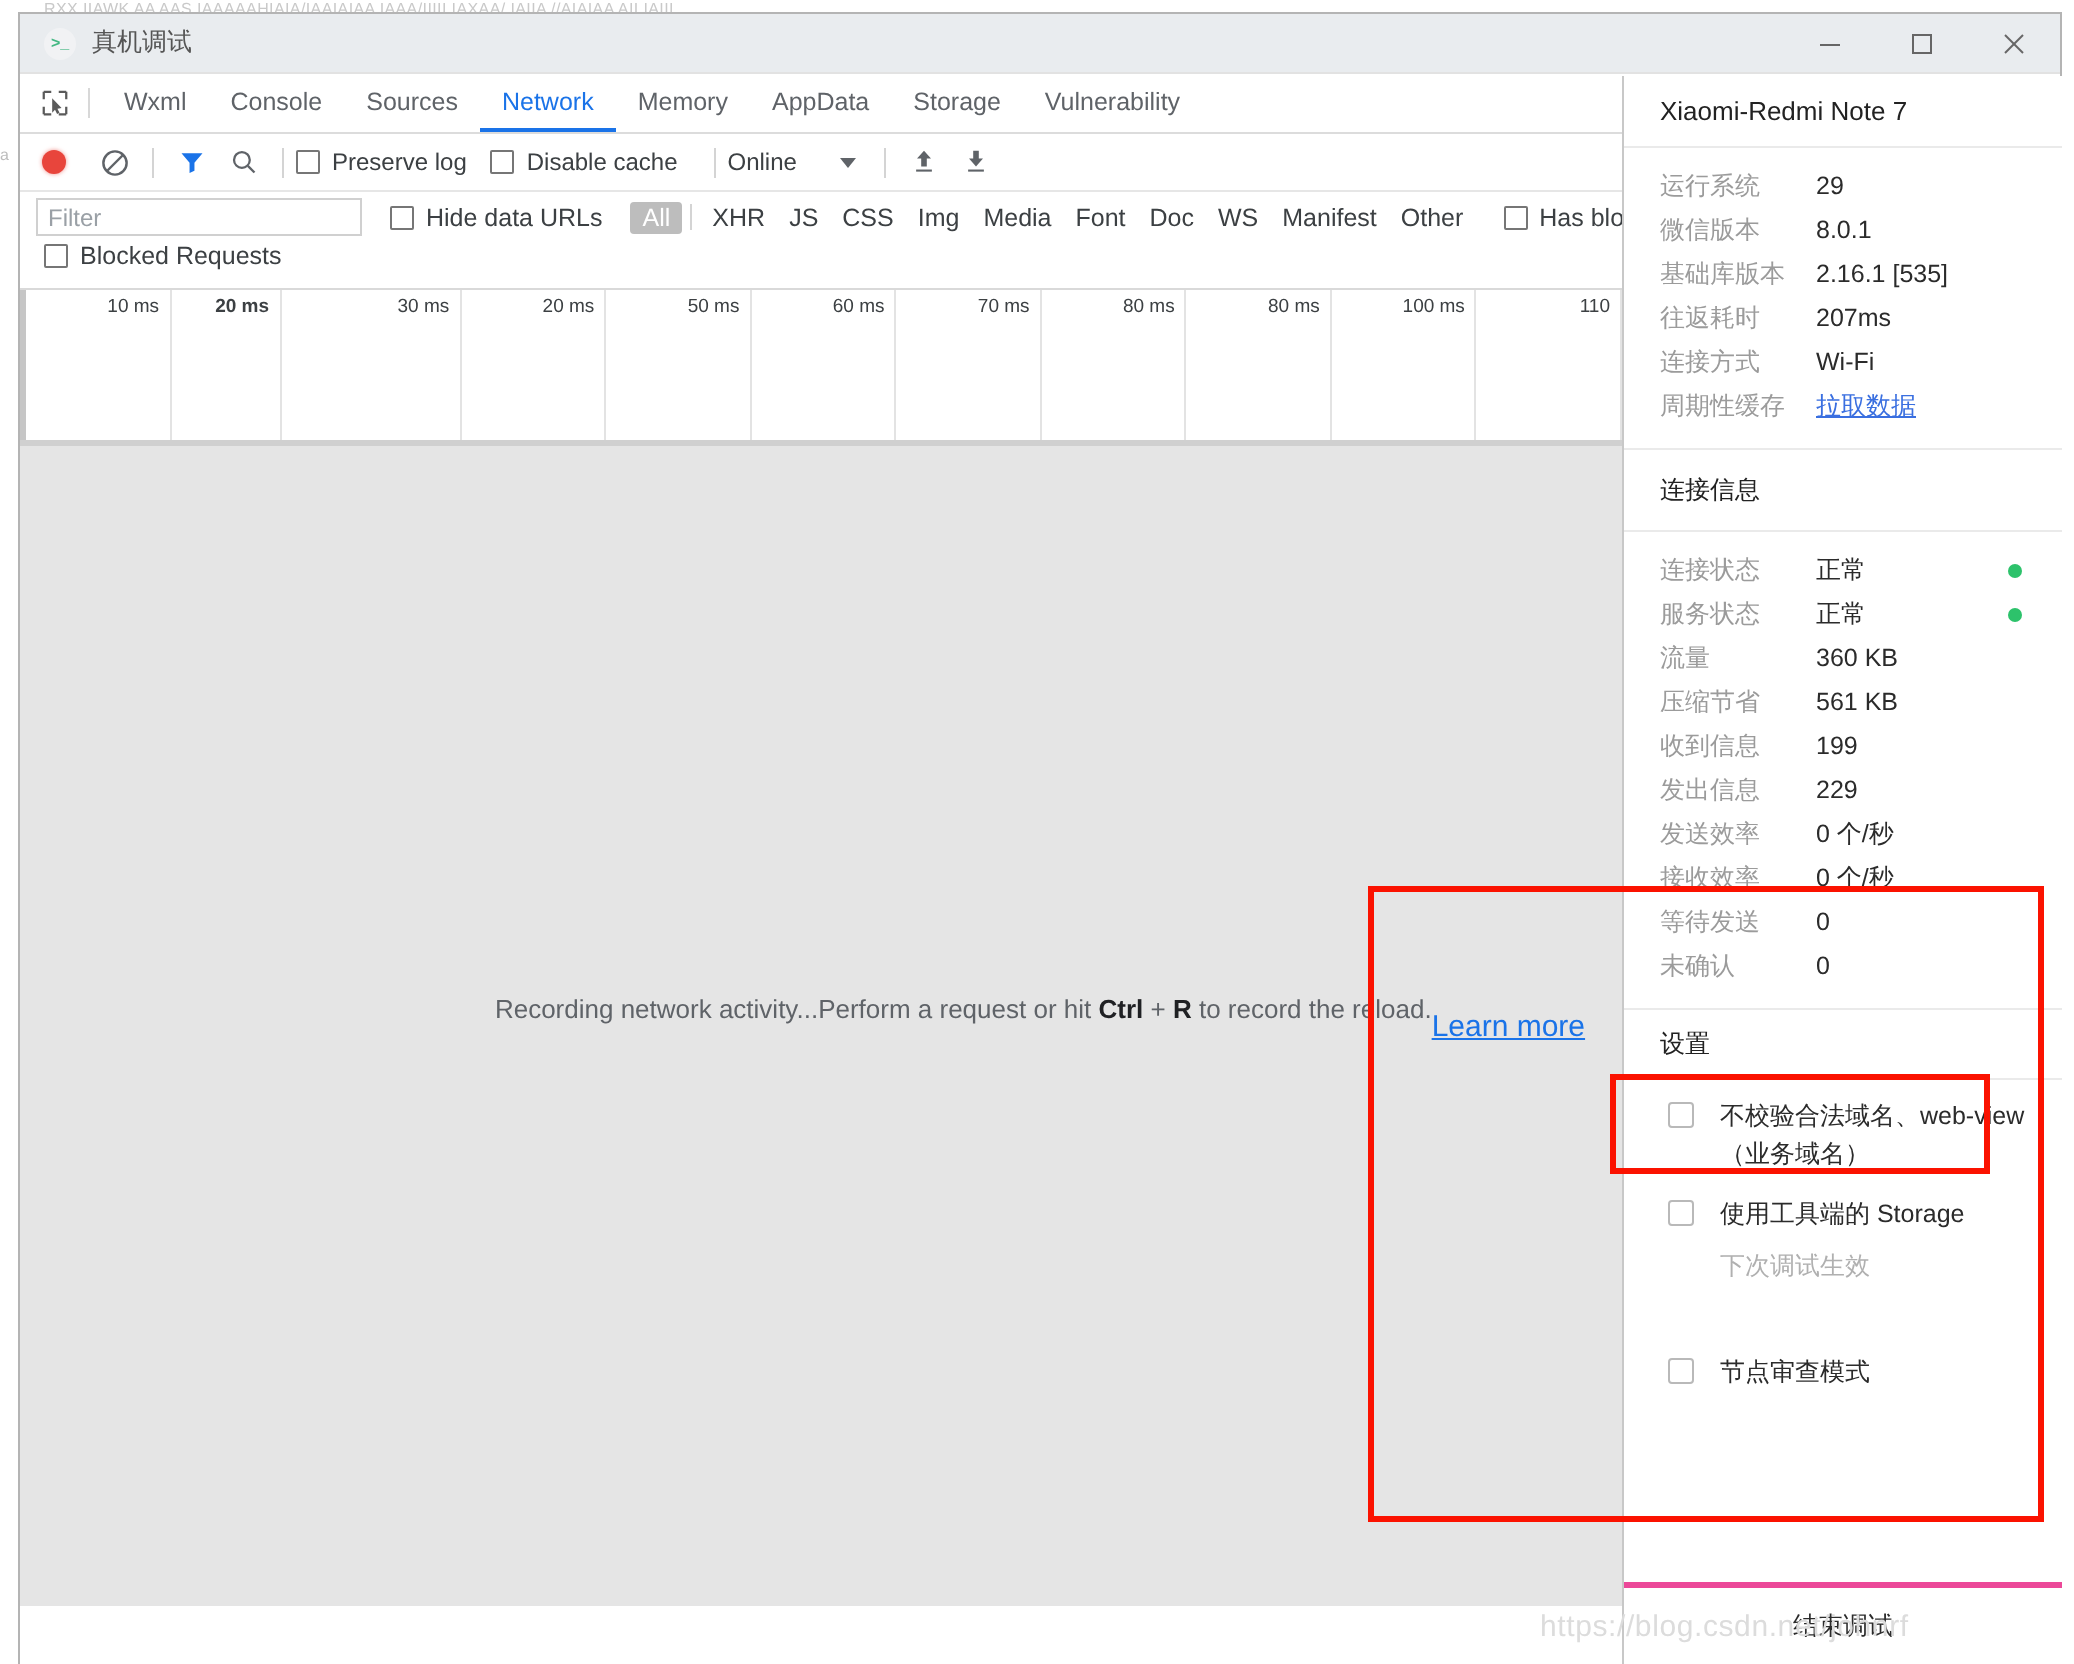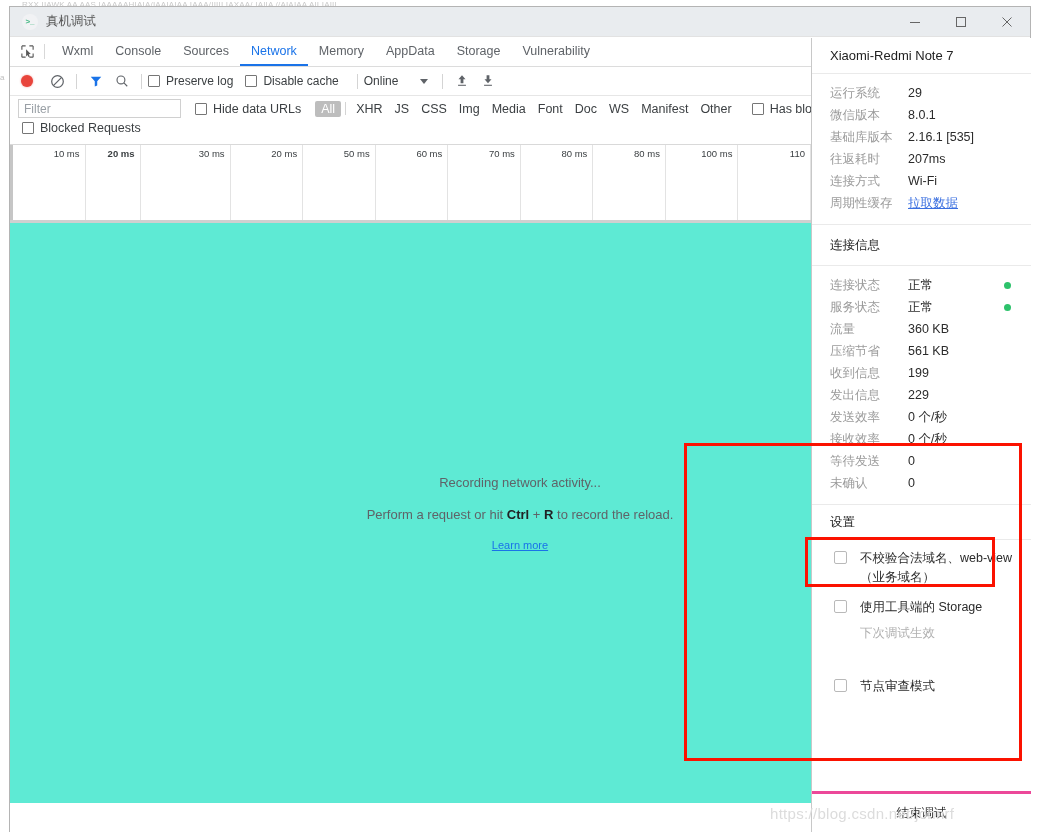--- a/index.html
+++ b/index.html
@@ -136,28 +136,28 @@
   .tickcell {
     position: absolute; top: 0; height: 78px; border-right: 1px solid #e3e3e3;
   }
   .ticklabel {
     position: absolute; top: 3px; right: 5px; font-size: 9.5px; color: #3c4043;
     white-space: nowrap;
   }
 
   
   .content {
-    position: relative; height: 580px; background: #5eead4;
-    display: flex; flex-direction: column; align-items: center; justify-content: center;
+    position: relative; height: 580px; background: #e5e5e5;
+    display: flex; flex-direction: row; align-items: center; justify-content: center;
     color: #5f6368; font-size: 13px;
   }
   .content .l1 { margin-bottom: 17px; }
   .content .l2 { margin-bottom: 17px; }
   .content .l2 b { color: #202124; }
-  .content a { color: #1a73e8; text-decoration: underline; font-size: 11px; }
+  .content a { color: #1a73e8; text-decoration: underline; font-size: 15px; }
 
   
   .sidebar {
     position: absolute; left: 801px; top: 31px; width: 220px; height: 795px;
     background: #f7f7f7; border-left: 1px solid #c8c8c8;
     font-size: 12.5px; overflow: hidden;
   }
   .sb-title {
     height: 36px; display: flex; align-items: center; padding-left: 18px;
     font-size: 13px; color: #222; background: #fff;

